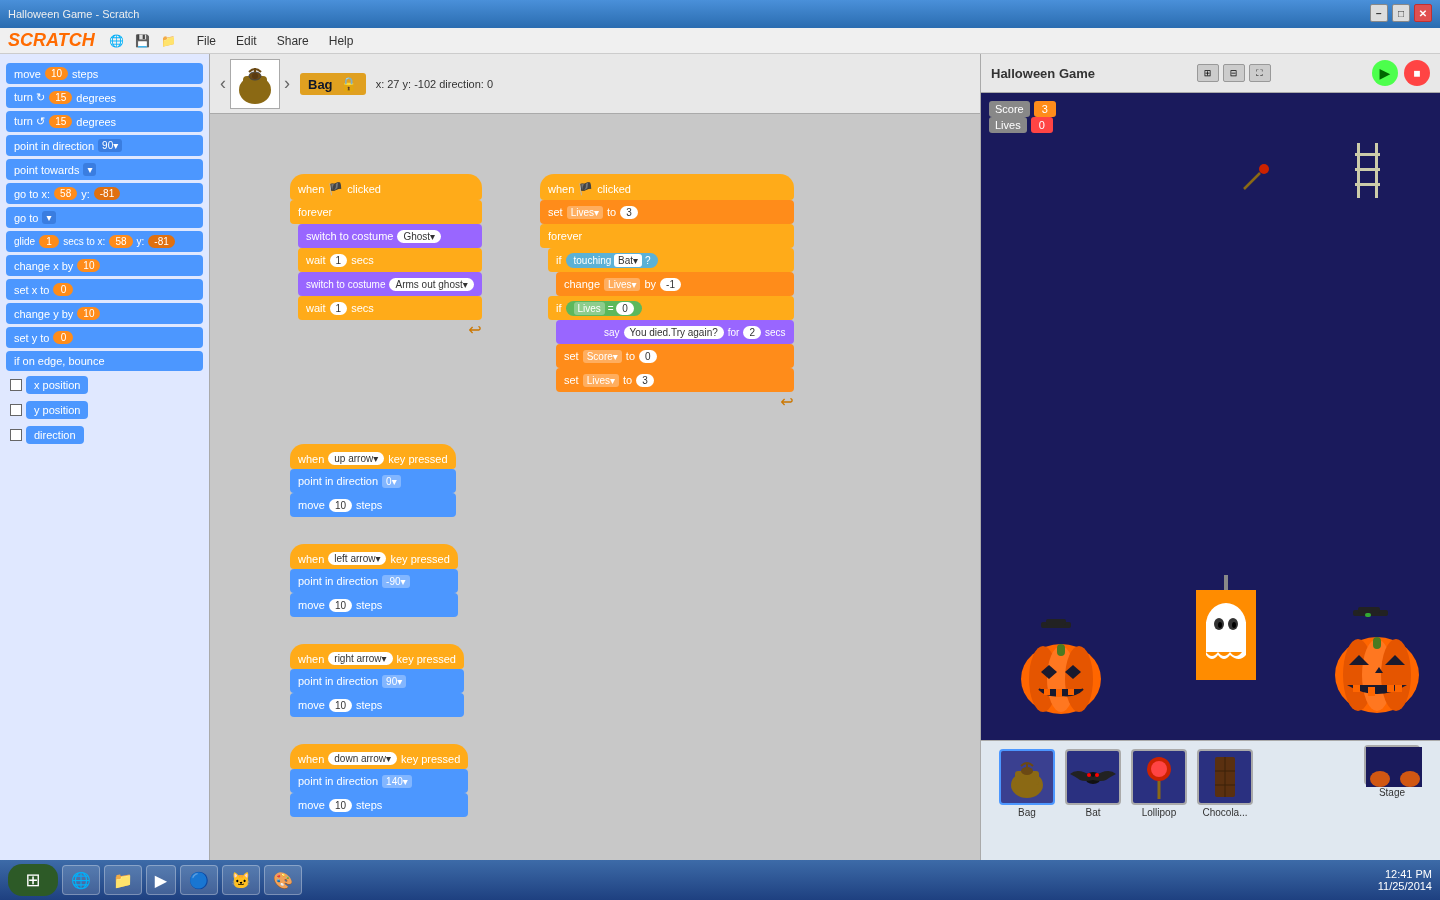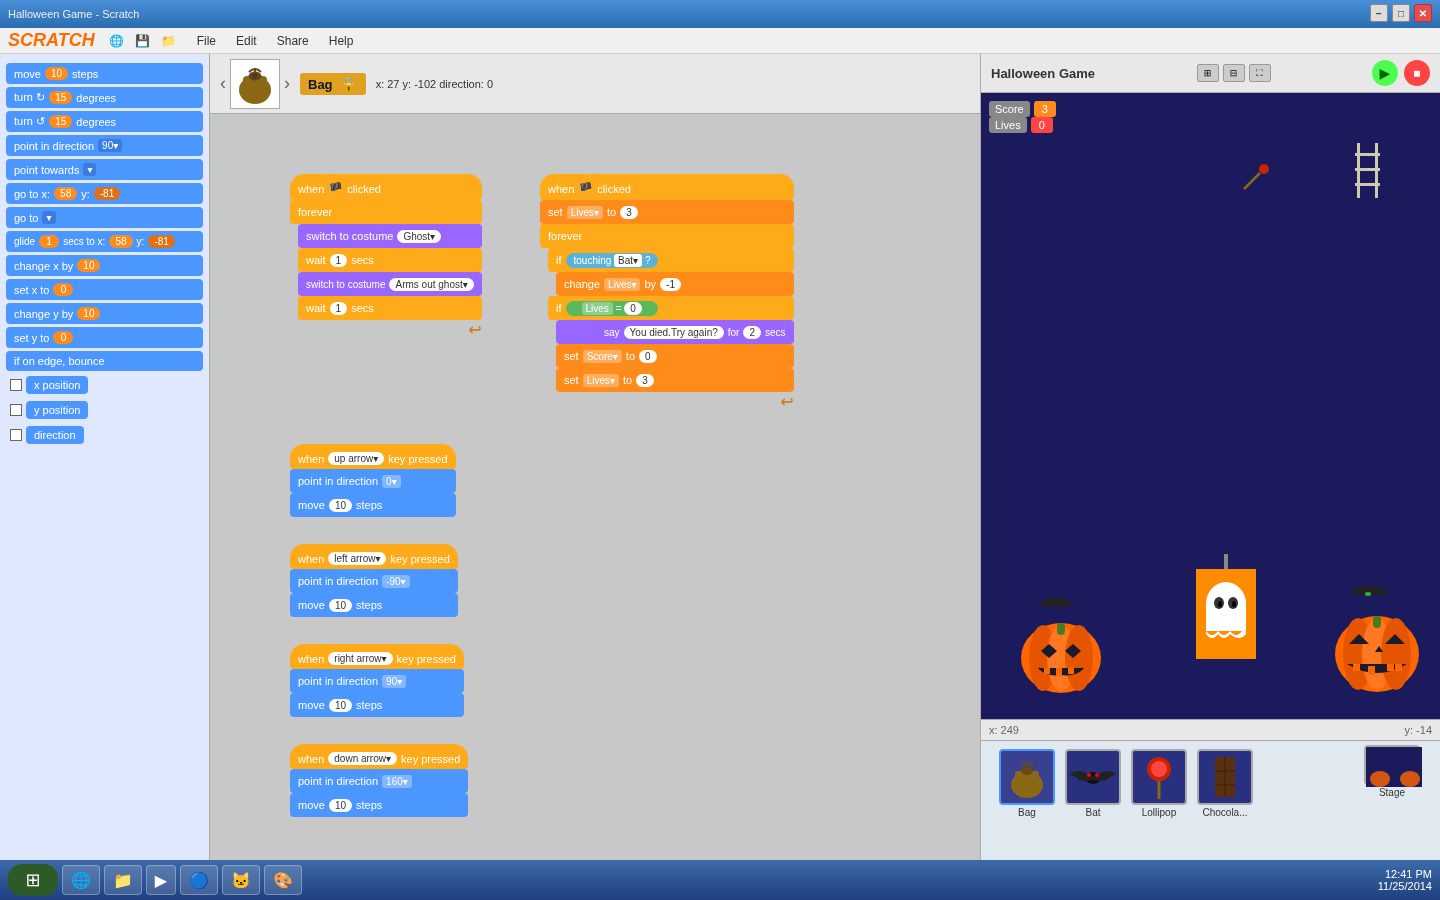--- a/index.html
+++ b/index.html
@@ -579,21 +579,21 @@
           set <span class="sb-dropdown">Lives▾</span> to <span class="sb-val-white">3</span>
         </div>
         <div class="sb sb-yellow">forever</div>
         <div class="sb sb-yellow sb-indent">
           if <span style="background:#5cb1d6; border-radius:10px; padding:2px 8px; font-size:10px;">touching <span style="background:white; color:#333; border-radius:3px; padding:1px 4px;">Bat▾</span> ?</span>
         </div>
         <div class="sb sb-orange sb-indent" style="margin-left:16px;">
           change <span class="sb-dropdown">Lives▾</span> by <span class="sb-val-white">-1</span>
         </div>
         <div class="sb sb-yellow sb-indent">
-          if <span style="background:#5cb85c; border-radius:10px; padding:2px 16px; font-size:10px;"> <span class="sb-dropdown">Lives</span> = <span class="sb-val-white">0</span></span>
+          if <span style="background:#5cb85c; border-radius:10px; padding:2px 8px; font-size:10px;"> <span class="sb-dropdown">Lives</span> = <span class="sb-val-white">0</span></span>
         </div>
         <div class="sb sb-purple sb-indent" style="margin-left:16px; font-size:10px;padding-left:48px;">
           say <span class="sb-val-white">You died.Try again?</span> for <span class="sb-val-white">2</span> secs
         </div>
         <div class="sb sb-orange sb-indent" style="margin-left:16px;">
           set <span class="sb-dropdown">Score▾</span> to <span class="sb-val-white">0</span>
         </div>
         <div class="sb sb-orange sb-indent" style="margin-left:16px;">
           set <span class="sb-dropdown">Lives▾</span> to <span class="sb-val-white">3</span>
         </div>
@@ -636,21 +636,21 @@
         <div class="sb sb-blue">
           move <span class="sb-val-white">10</span> steps
         </div>
       </div>
 
       <div class="script-group" style="left:80px; top:630px;">
         <div class="sb sb-yellow sb-hat">
           when <span class="sb-val-white">down arrow▾</span> key pressed
         </div>
         <div class="sb sb-blue">
-          point in direction <span class="sb-dropdown">160▾</span>
+          point in direction <span class="sb-dropdown">140▾</span>
         </div>
         <div class="sb sb-blue">
           move <span class="sb-val-white">10</span> steps
         </div>
       </div>
 
     </div>
   </div>
 
   <div id="right-panel">
@@ -755,24 +755,20 @@
 
           <path d="M 22 78 Q 52 96 82 78" fill="#1a1a2e"></path>
           <rect x="28" y="78" width="7" height="7" fill="#ff6600"></rect>
           <rect x="43" y="80" width="7" height="9" fill="#ff6600"></rect>
           <rect x="62" y="78" width="7" height="7" fill="#ff6600"></rect>
           <rect x="70" y="78" width="7" height="7" fill="#ff6600"></rect>
         </svg>
       </div>
     </div>
 
-    <div id="game-footer">
-      <span>x: 249</span>
-      <span>y: -14</span>
-    </div>
 
     <div id="sprite-selector">
       <div style="display:flex; align-items:flex-start; padding: 4px 8px; gap:6px;">
         <div id="sprite-list" style="display:flex; gap:6px; flex:1; overflow-x:auto;">
 
           <div class="sprite-item">
             <div class="sprite-thumb selected">
               <svg width="40" height="44" viewBox="0 0 40 44">
                 <ellipse cx="20" cy="30" rx="16" ry="13" fill="#8B6914"></ellipse>
                 <rect x="8" y="16" width="24" height="14" rx="3" fill="#8B6914"></rect>

